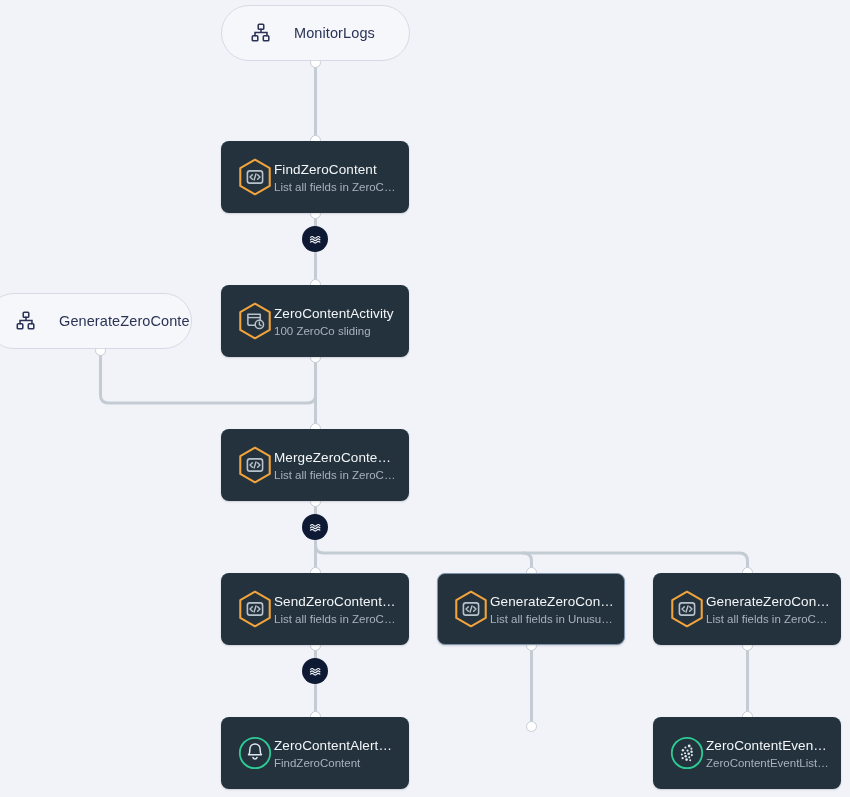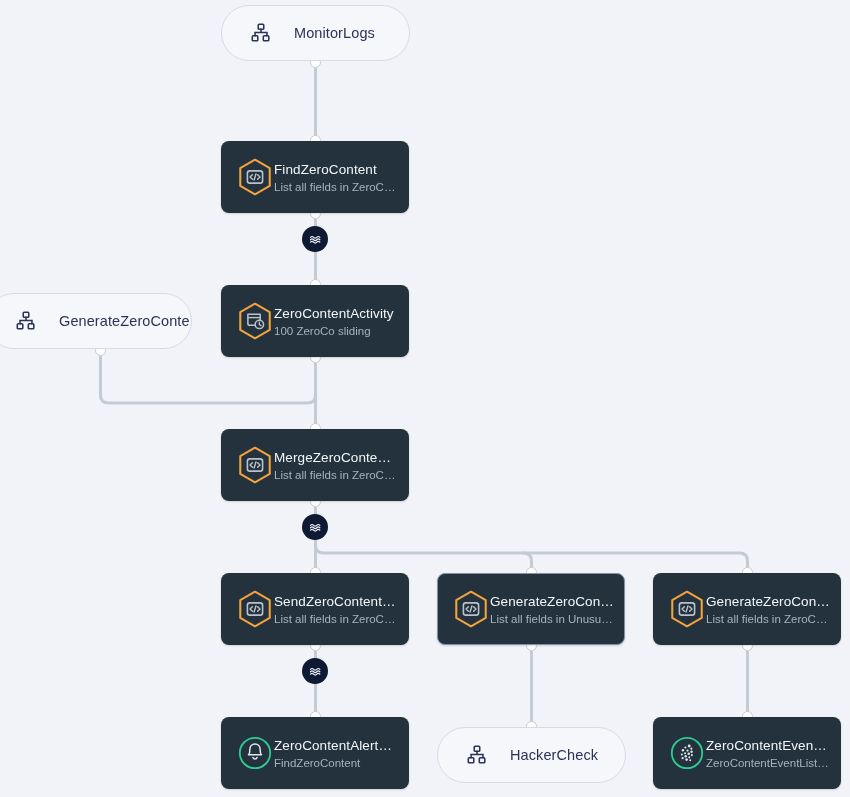--- a/index.html
+++ b/index.html
@@ -319,31 +319,20 @@
         <path d="M20 10.6c-3.2 0-5.4 2.5-5.4 5.6 0 4.2-1.4 5.7-1.4 5.7h13.6s-1.4-1.5-1.4-5.7c0-3.1-2.2-5.6-5.4-5.6Z" stroke="#dfe8ee" stroke-width="1.6" stroke-linejoin="round"></path>
         <path d="M17.9 24.7a2.2 2.2 0 0 0 4.2 0" stroke="#dfe8ee" stroke-width="1.6" stroke-linecap="round"></path>
       </svg>
     </span>
     <span class="node-text">
       <span class="node-title">ZeroContentAlertSub</span>
       <span class="node-sub">FindZeroContent</span>
     </span>
   </div>
 
-  <div class="pill" style="left:437px; top:727px; width:189px;">
-    <span class="pill-icon">
-      <svg viewBox="0 0 24 24" width="22" height="22" fill="none" stroke="#2a3355" stroke-width="1.7">
-        <rect x="9" y="2.5" width="6" height="5.5" rx="1"></rect>
-        <rect x="2.5" y="15" width="6" height="5.5" rx="1"></rect>
-        <rect x="14.5" y="15" width="6" height="5.5" rx="1"></rect>
-        <path d="M12 8v3.5M5.5 15v-3.5h13V15" stroke-linecap="round"></path>
-      </svg>
-    </span>
-    <span class="pill-label">HackerCheck</span>
-  </div>
 
   <div class="node" style="left:653px; top:717px; width:188px; height:72px;">
     <span class="icon-wrap">
       <svg viewBox="0 0 40 40" width="38" height="38" fill="none">
         <circle cx="20" cy="20" r="16" stroke="#2ecb94" stroke-width="1.9"></circle>
         <g fill="#dfe8ee">
           <circle cx="22.3" cy="12.6" r="1.5"></circle>
             <circle cx="18.3" cy="14.2" r="1.1"></circle>
           <circle cx="24.6" cy="15.4" r="1.1"></circle>
             <circle cx="15.7" cy="17.1" r="1.3"></circle>

